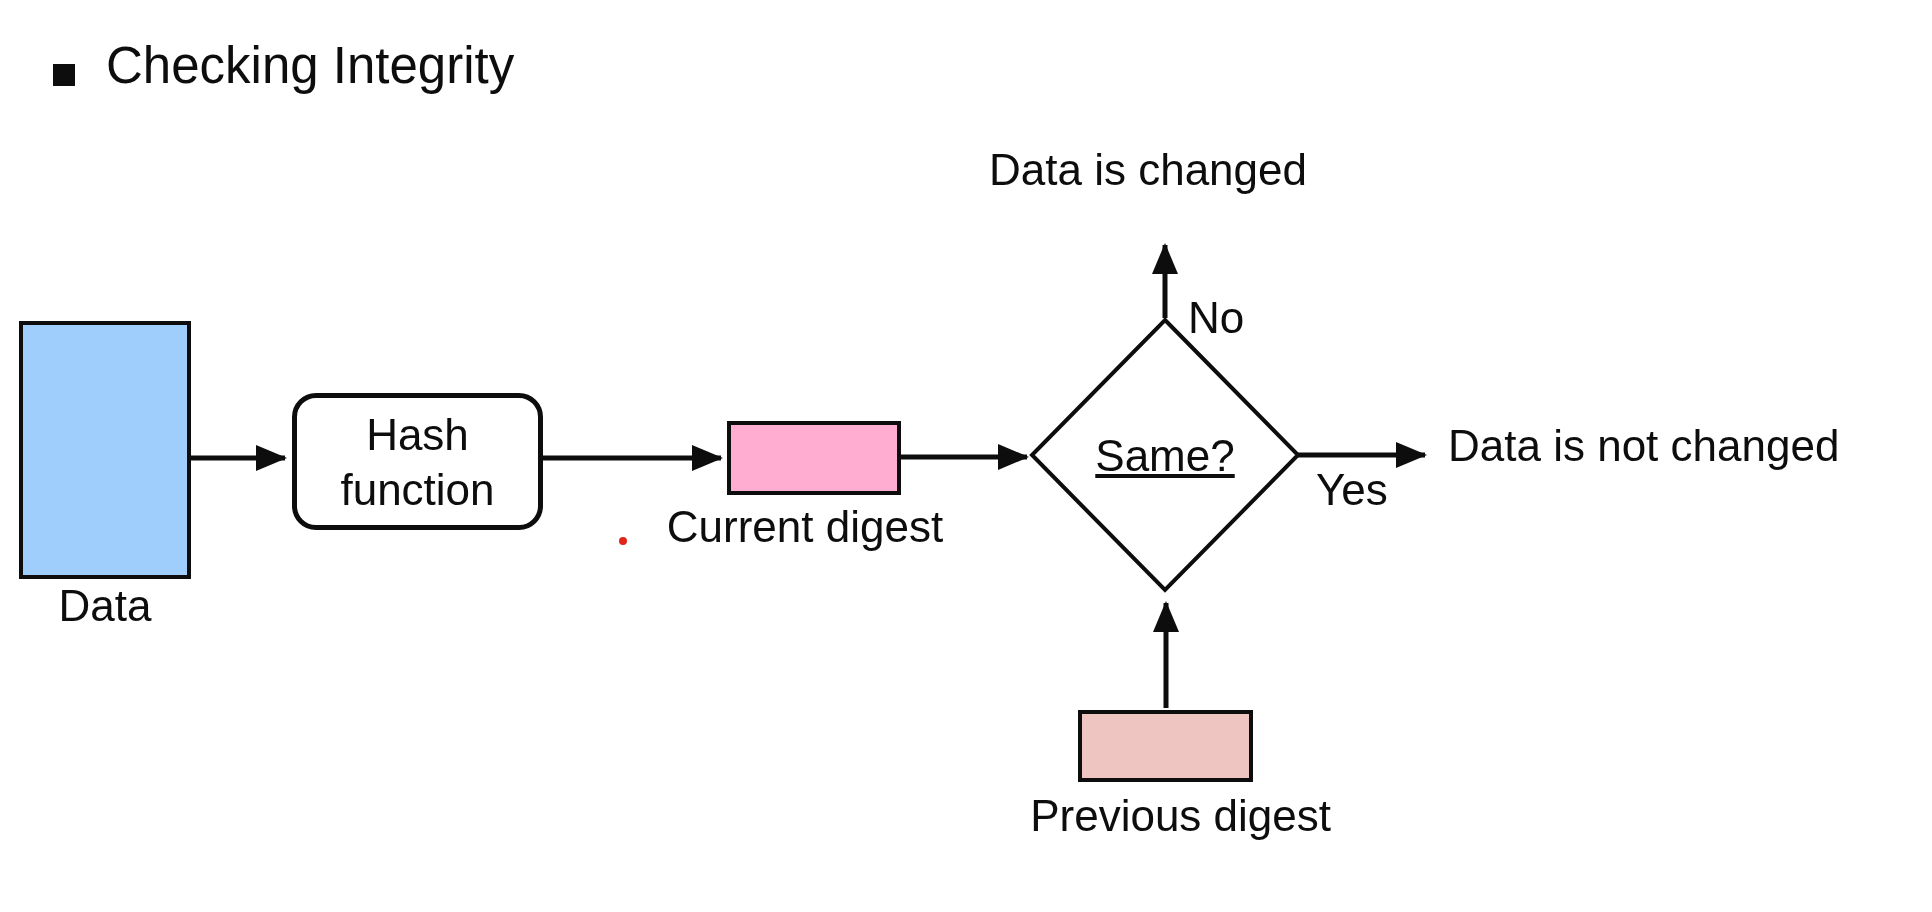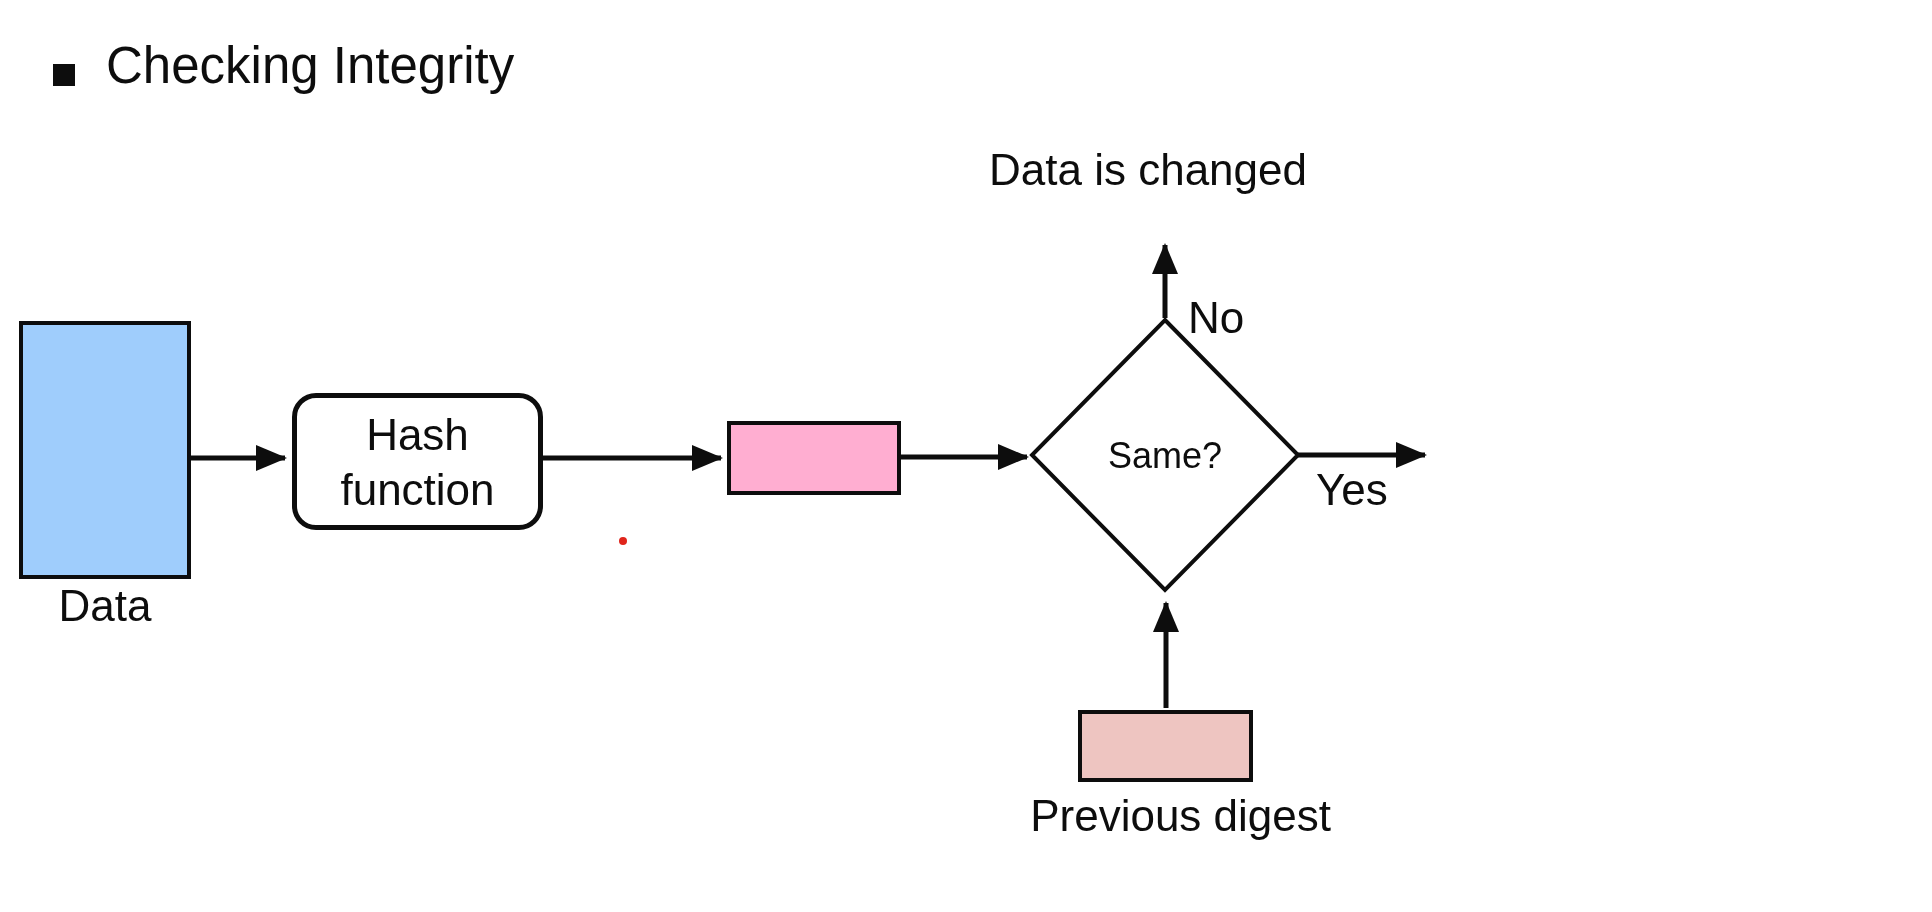--- a/index.html
+++ b/index.html
@@ -48,21 +48,21 @@
   }
 
   .label {
     position: absolute;
     font-size: 44px;
     line-height: 1.1;
     white-space: nowrap;
     color: #0d0d0d;
   }
   .center { text-align: center; }
-  .same-label { font-size: 36px; line-height: 52px; }
+  .same-label { font-size: 44px; line-height: 52px; text-decoration: underline; }
 </style>
 </head>
 <body>
 
 <div class="slide">
 
   <div class="abs bullet"></div>
   <div class="abs title">Checking Integrity</div>
 
   <svg class="abs connectors" width="1932" height="912" viewBox="0 0 1932 912">
@@ -88,25 +88,27 @@
 
   <div class="node node-hash" style="left: 292px; top: 387px; width: 251px; height: 137px; background-color: rgb(255, 255, 255);">Hash
 function</div>
 
   <div class="node" style="left: 727px; top: 421px; width: 174px; height: 74px; background-color: rgb(255, 174, 209);"></div>
 
   <div class="node" style="left: 1078px; top: 710px; width: 175px; height: 72px; background-color: rgb(238, 197, 193);"></div>
 
   <div class="label center" style="left:19px; top:582px; width:172px;">Data</div>
 
+  <div class="label center" style="left:640px; top:503px; width:330px;">Current digest</div>
 
   <div class="label center same-label" style="left:1032px; top:430px; width:266px;">Same?</div>
 
   <div class="label" style="left:1188px; top:262px;margin-top:32px;">No</div>
 
   <div class="label" style="left:989px; top:146px;">Data is changed</div>
 
   <div class="label" style="left:1316px; top:458px;margin-top:8px;">Yes</div>
 
+  <div class="label" style="left:1448px; top:422px;">Data is not changed</div>
 
   <div class="label center" style="left:985px; top:792px; width:346px;text-align:right;">Previous digest</div>
 
 </div>
 
 </body></html>

